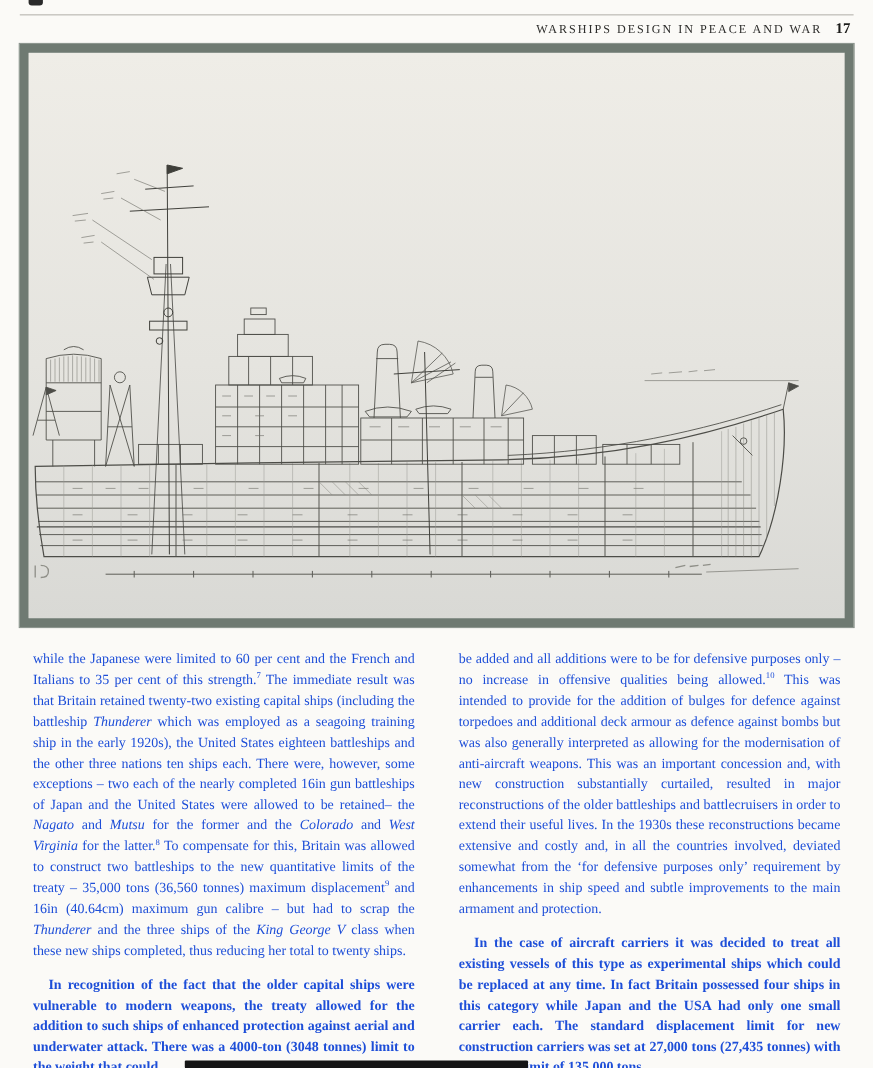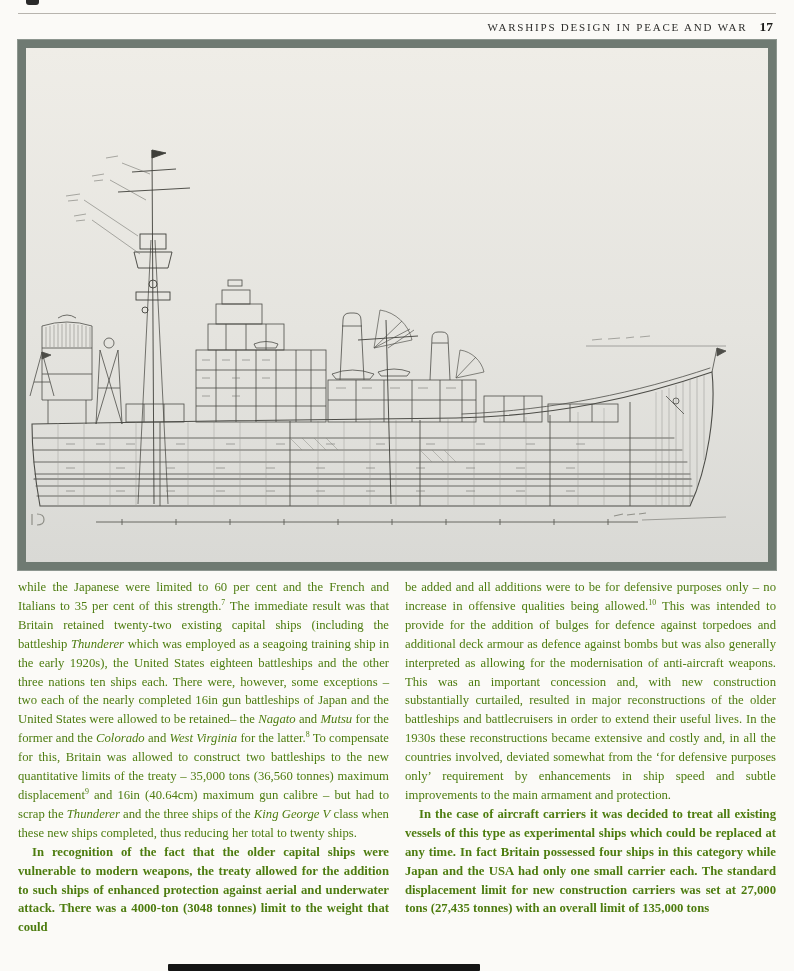--- a/index.html
+++ b/index.html
@@ -19,22 +19,22 @@
     background:#e5e4df;
   }
   .figure-frame svg{display:block;}
   
   .text-columns{
     position:absolute;left:18px;top:578px;width:758px;
     display:flex;gap:16px;
   }
   .col{flex:1 1 0;}
   .para{
-    margin:0;font-size:12.7px;line-height:18.9px;text-align:justify;
-    color:#4d7c0f;
+    margin:12px;font-size:12.7px;line-height:18.9px;text-align:justify;
+    color:#1d4ed8;
   }
   .para.indent{text-indent:14px;font-weight:bold;}
   .para .it{font-style:italic;}
   .para sup{font-size:0.62em;line-height:0;}
   
   .watermark{position:absolute;left:0;top:872px;width:794px;height:99px;z-index:5;pointer-events:none;}
   .wm-star{position:absolute;left:4px;top:2px;}
   .wm-text{
     position:absolute;left:106px;top:21px;
     font-family:"Liberation Serif",serif;font-weight:bold;font-size:71px;line-height:1;

